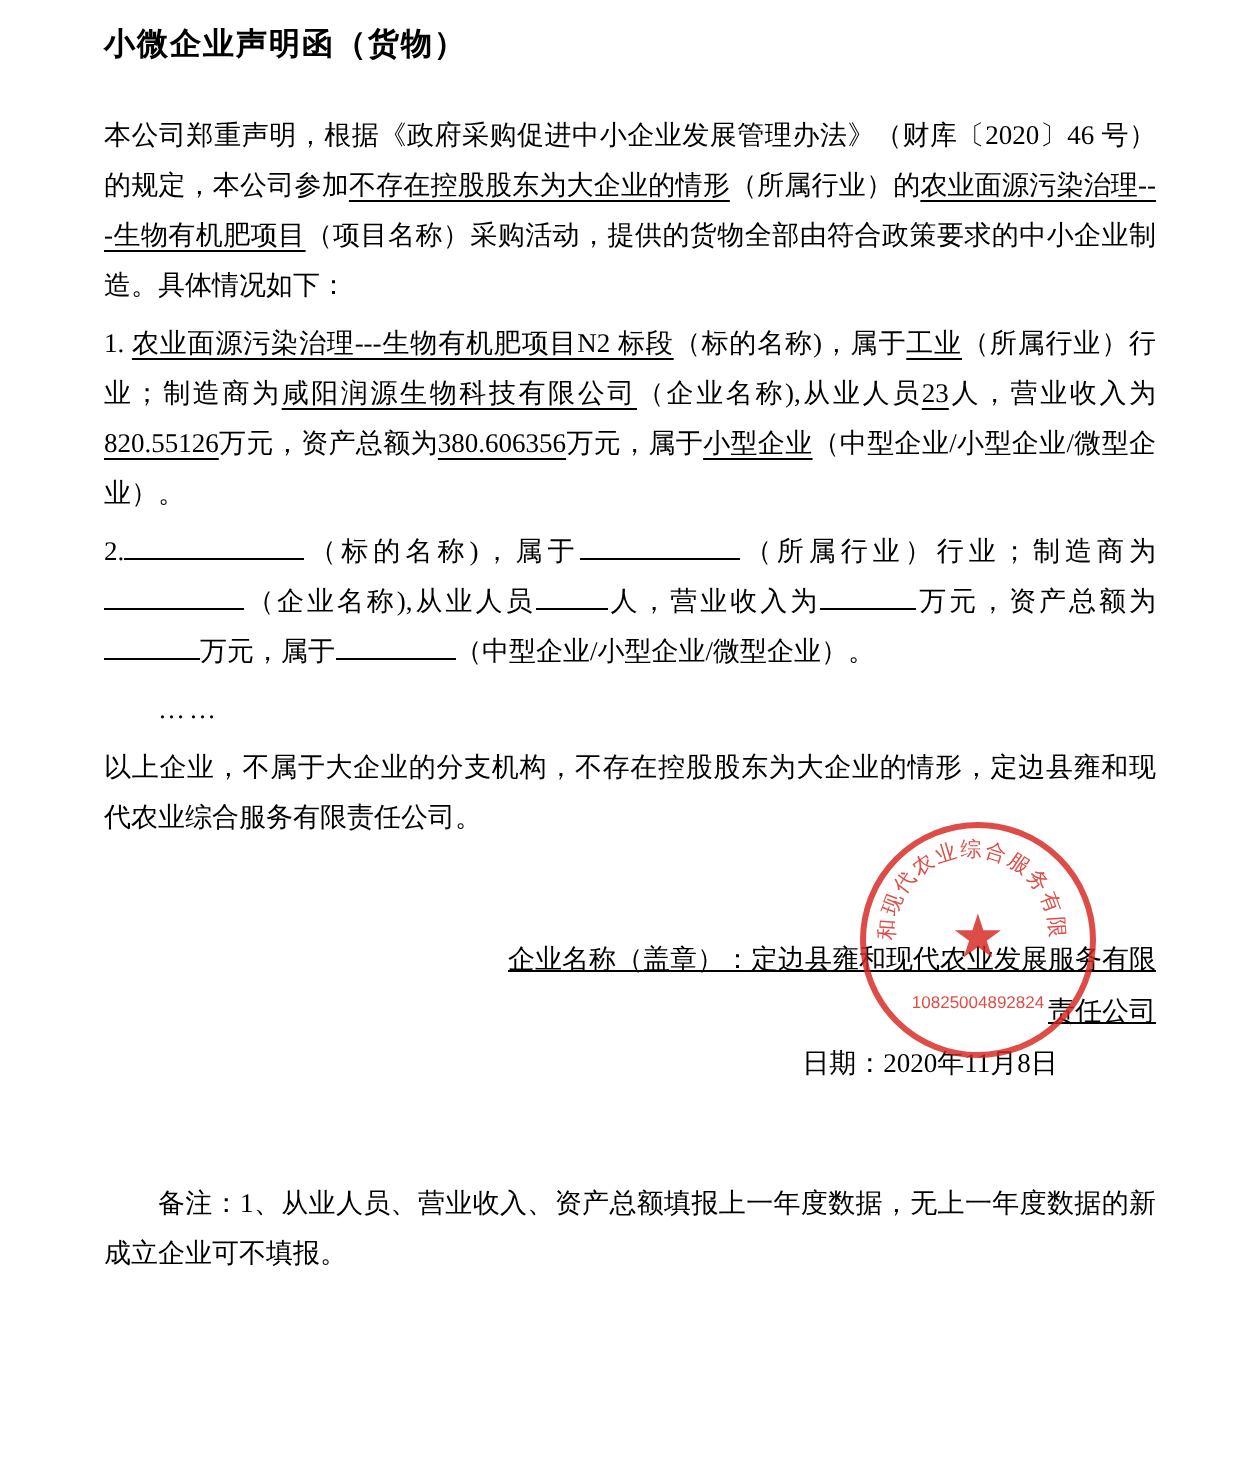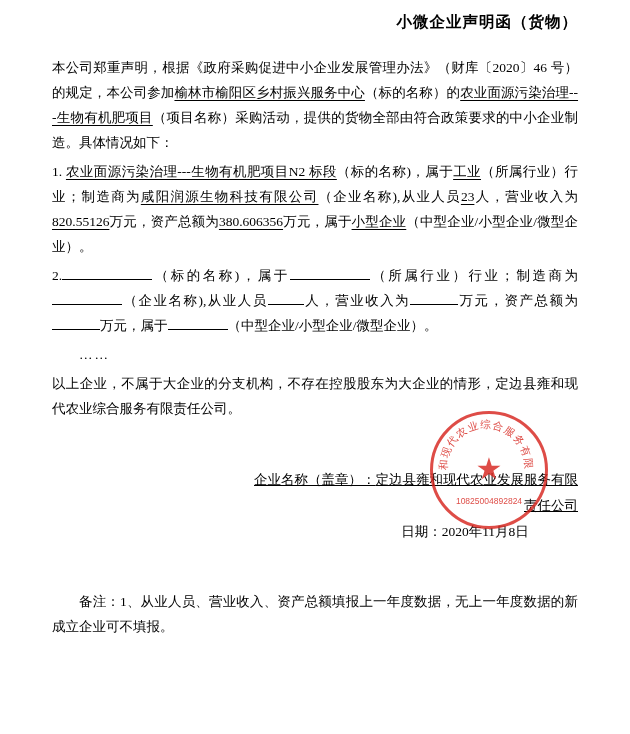--- a/index.html
+++ b/index.html
@@ -16,21 +16,21 @@
     overflow: hidden;
   }
   .page {
     position: relative;
     width: 630px;
     height: 734px;
     box-sizing: border-box;
     padding: 0 52px;
   }
   .doc-title {
-    text-align: right;
+    text-align: left;
     font-size: 15.5px;
     font-weight: bold;
     letter-spacing: 1px;
     margin-top: 12px;
     margin-bottom: 22px;
   }
   p.body-para {
     font-size: 13.5px;
     line-height: 25px;
     text-align: justify;
@@ -127,21 +127,21 @@
   }
 </style>
 </head>
 <body>
 
 <div class="page">
 
   <div class="doc-title">小微企业声明函（货物）</div>
 
   <p class="body-para indent2">
-    <span>本公司郑重声明，根据</span><span>《政府采购促进中小企业发展管理办法》</span><span>（财库〔2020〕46 号）的规定，本公司参加</span><span class="u">榆林市榆阳区乡村振兴服务中心</span><span>（标的名称）的</span><span class="u">农业面源污染治理---生物有机肥项目</span><span>（项目名称）采购活动，提供的货物全部由符合政策要求的中小企业制造。具体情况如下：</span>
+    <span>本公司郑重声明，根据</span><span>《政府采购促进中小企业发展管理办法》</span><span>（财库〔2020〕46 号）的规定，本公司参加</span><span class="u">不存在控股股东为大企业的情形</span><span>（所属行业）的</span><span class="u">农业面源污染治理---生物有机肥项目</span><span>（项目名称）采购活动，提供的货物全部由符合政策要求的中小企业制造。具体情况如下：</span>
   </p>
 
   <p class="body-para indent2">
     <span>1.</span>
     <span class="u">农业面源污染治理---生物有机肥项目N2  标段</span><span>（标的名称)，属于</span><span class="u">工业</span><span>（所属行业）行业；制造商为</span><span class="u">咸阳润源生物科技有限公司</span><span>（企业名称),从业人员</span><span class="u">23</span><span>人，营业收入为</span><span class="u">820.55126</span><span>万元，资产总额为</span><span class="u">380.606356</span><span>万元，属于</span><span class="u">小型企业</span><span>（中型企业/小型企业/微型企业）。</span>
   </p>
 
   <p class="body-para indent2">
     <span>2.</span><span class="blank b90"></span><span>（标的名称)，属于</span><span class="blank b80"></span><span>（所属行业）行业；制造商为</span><span class="blank b70"></span><span>（企业名称),从业人员</span><span class="blank b36"></span><span>人，营业收入为</span><span class="blank b48"></span><span>万元，资产总额为</span><span class="blank b48"></span><span>万元，属于</span><span class="blank b60"></span><span>（中型企业/小型企业/微型企业）。</span>
   </p>

